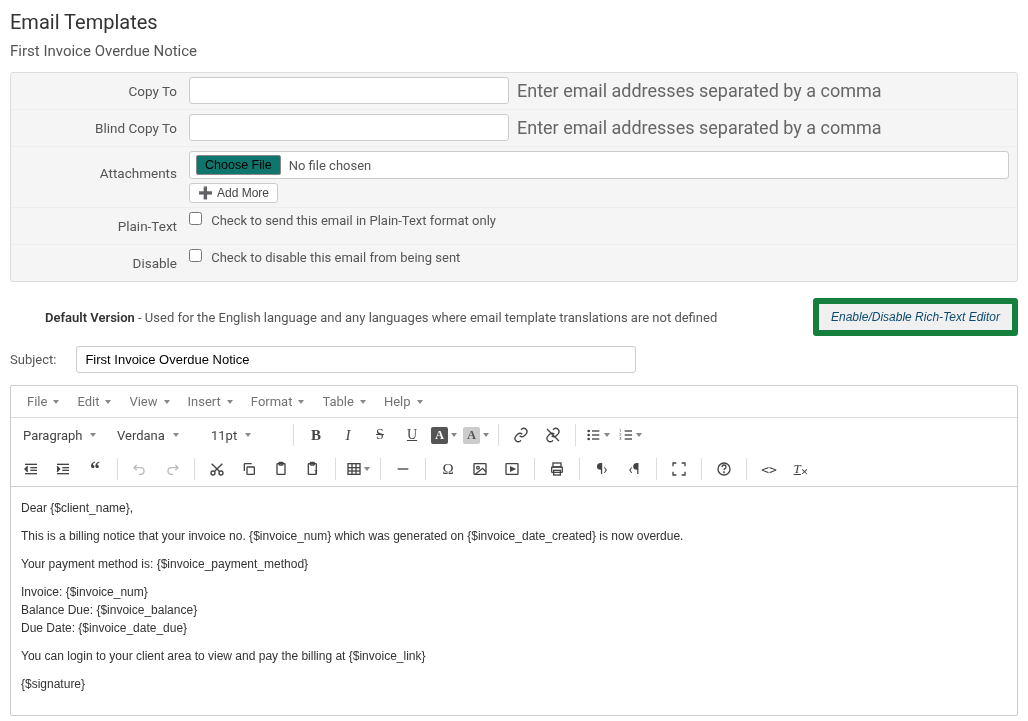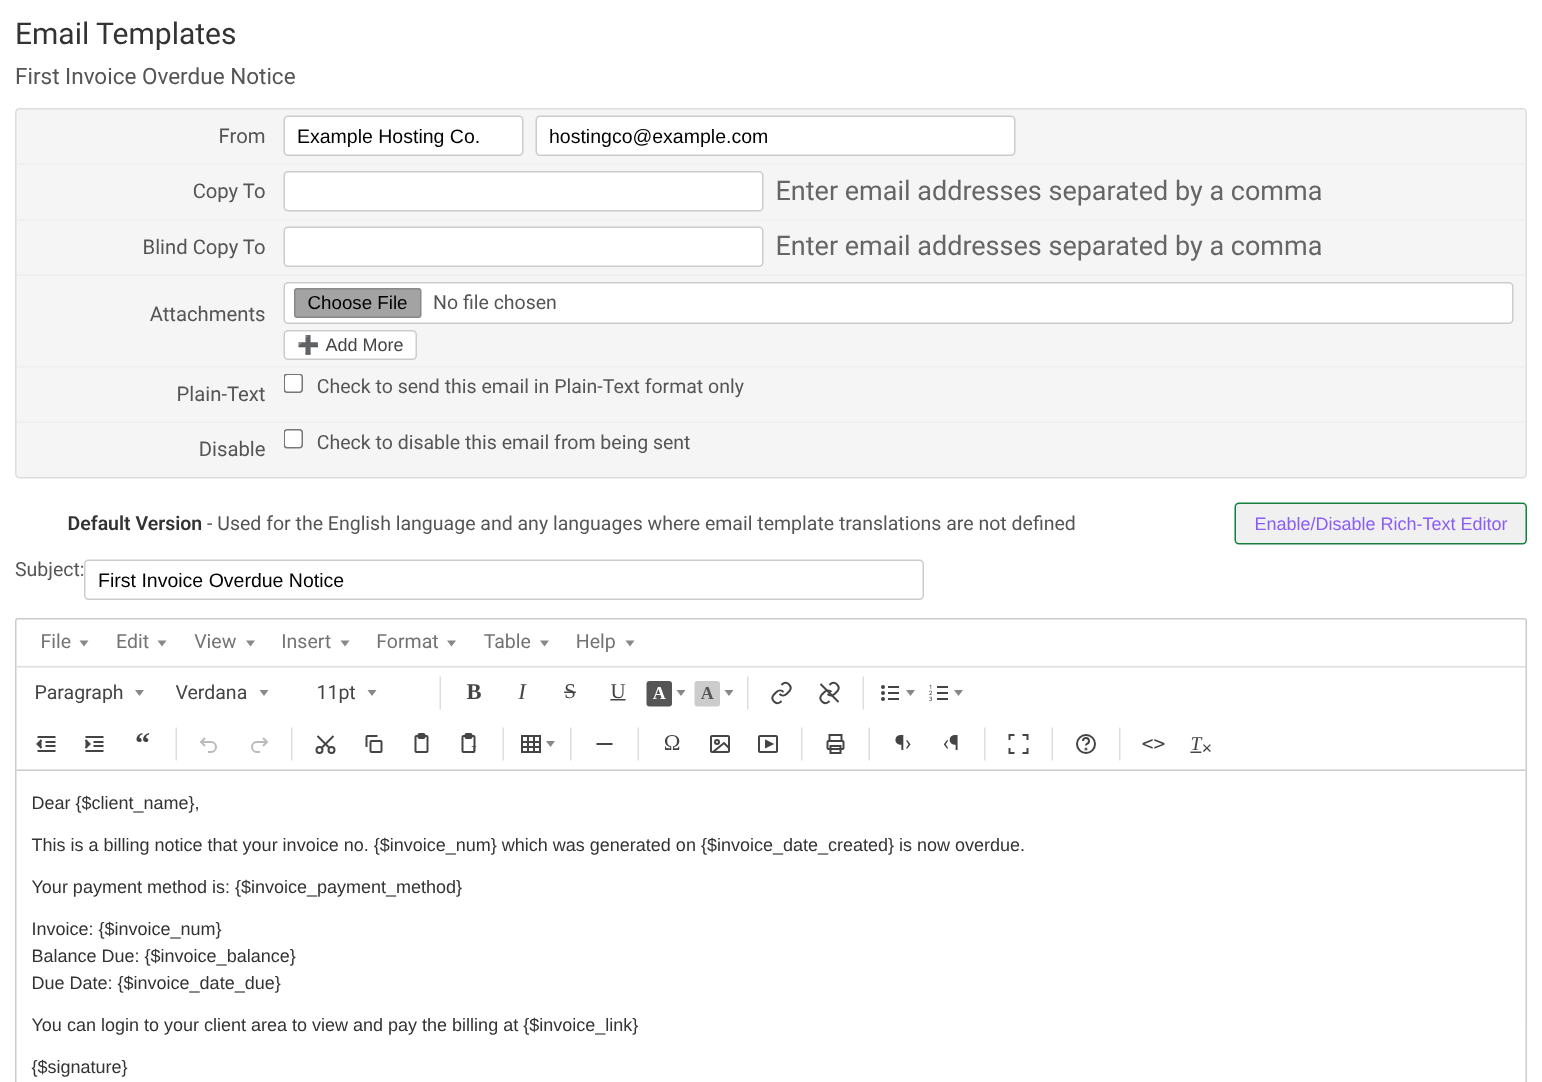--- a/index.html
+++ b/index.html
@@ -10,31 +10,31 @@
 .form-row { display: flex; align-items: flex-start; padding: 4px 8px; }
 .form-row + .form-row { border-top: 1px solid #eee; }
 .form-label { width: 170px; text-align: right; padding: 6px 12px 6px 0; color: #555; font-size: 13.5px; }
 .form-field { flex: 1; display: flex; align-items: center; gap: 8px; flex-wrap: wrap; }
 input[type="text"] { border: 1px solid #ccc; border-radius: 3px; padding: 5px 8px; font-size: 13px; background: #fff; }
 .from-name { width: 160px; }
 .from-email { width: 320px; }
 .copy-input { width: 320px; }
 .help-text { color: #666; font-size: 18px; }
 .file-row { border: 1px solid #ccc; border-radius: 3px; background: #fff; padding: 3px 6px; width: 100%; display: flex; align-items: center; gap: 8px; }
-.choose-file { border: 1px solid #888; background: #a3a3a3; padding: 2px 8px; font-size: 12.5px; border-radius: 2px; cursor: pointer; }
+.choose-file { border: 1px solid #888; background: #0f766e; padding: 2px 8px; font-size: 12.5px; border-radius: 2px; cursor: pointer; }
 .no-file { color: #555; font-size: 13px; }
 .add-more { border: 1px solid #ccc; background: #fff; padding: 2px 8px; font-size: 12px; border-radius: 3px; cursor: pointer; margin-top: 4px; display: inline-flex; align-items: center; gap: 4px; color: #444; }
 .attachments-wrap { display: flex; flex-direction: column; align-items: flex-start; width: 100%; }
 input[type="checkbox"] { margin-right: 6px; }
 .check-label { font-size: 13px; color: #555; }
 .mid-row { display: flex; justify-content: space-between; align-items: center; margin: 16px 0 10px; }
 .default-text { font-size: 13px; color: #555; padding-left: 35px; }
 .default-text b { font-weight: 600; color: #333; }
-.btn-light { border: 1px solid #15803d; background: #f0f0f0; padding: 6px 12px; font-size: 12px; border-radius: 3px; cursor: pointer; color: #8b5cf6; }
-.subject-row { display: flex; gap: 0; margin-bottom: 12px; }
+.btn-light { border: 6px solid #15803d; background: #f0f0f0; padding: 6px 12px; font-size: 12px; border-radius: 3px; cursor: pointer; color: #0c4a6e; font-style: italic; }
+.subject-row { display: flex; align-items: center; gap: 20px; margin-bottom: 12px; }
 .subject-row label { font-size: 13px; color: #555; }
 .subject-input { width: 560px; }
 .editor { border: 1px solid #ccc; border-radius: 2px; position: relative; }
 .menubar {  padding: 4px 8px; display: flex; gap: 2px;  }
 .menu-item { padding: 4px 8px; font-size: 13px; color: #737373; cursor: pointer; display: inline-flex; align-items: center; gap: 4px; border-radius: 2px; }
 .caret { width: 0; height: 0; border-left: 3px solid transparent; border-right: 3px solid transparent; border-top: 4px solid #888; display: inline-block; margin-left: 2px; }
 .toolbar { border-top: 1px solid #ddd; padding: 4px 6px; display: flex; align-items: center; gap: 4px; flex-wrap: wrap; }
 .tb-select { border: none; background: transparent; padding: 4px 6px; font-size: 13px; color: #444; cursor: pointer; display: inline-flex; align-items: center; gap: 6px; min-width: 80px; }
 .sep { width: 1px; height: 22px; background: #ddd; margin: 0 4px; }
 .tb-btn { width: 28px; height: 26px; display: inline-flex; align-items: center; justify-content: center; cursor: pointer; border-radius: 2px; color: #444; }
@@ -46,27 +46,20 @@
 .bgcolor-box { background:#ccc; color:#555; padding:1px 4px; border-radius:2px; font-size:12px; font-weight:bold; font-family:serif;}
 </style>
 </head>
 <body>
 
 <h1>Email Templates</h1>
 <h2>First Invoice Overdue Notice</h2>
 
 <div class="form-panel">
 
-  <div class="form-row">
-    <div class="form-label">From</div>
-    <div class="form-field">
-      <input type="text" class="from-name" value="Example Hosting Co." style="">
-      <input type="text" class="from-email" value="hostingco@example.com" style="">
-    </div>
-  </div>
 
   <div class="form-row">
     <div class="form-label">Copy To</div>
     <div class="form-field">
       <input type="text" class="copy-input" value="" style="">
       <span class="help-text">Enter email addresses separated by a comma</span>
     </div>
   </div>
 
   <div class="form-row">

